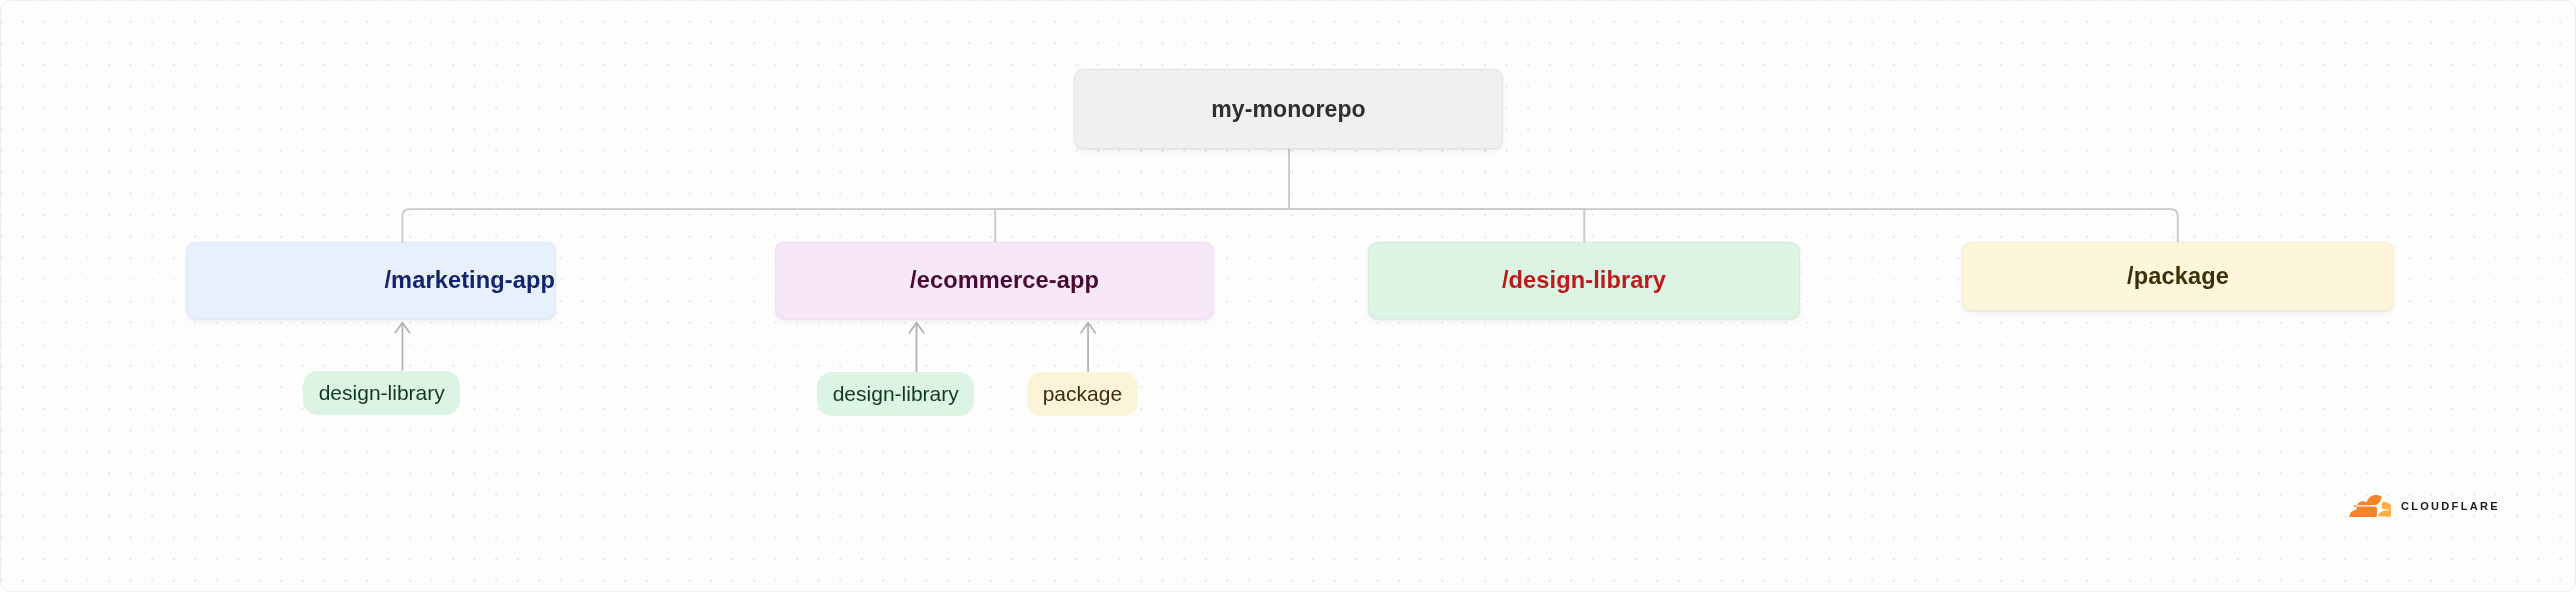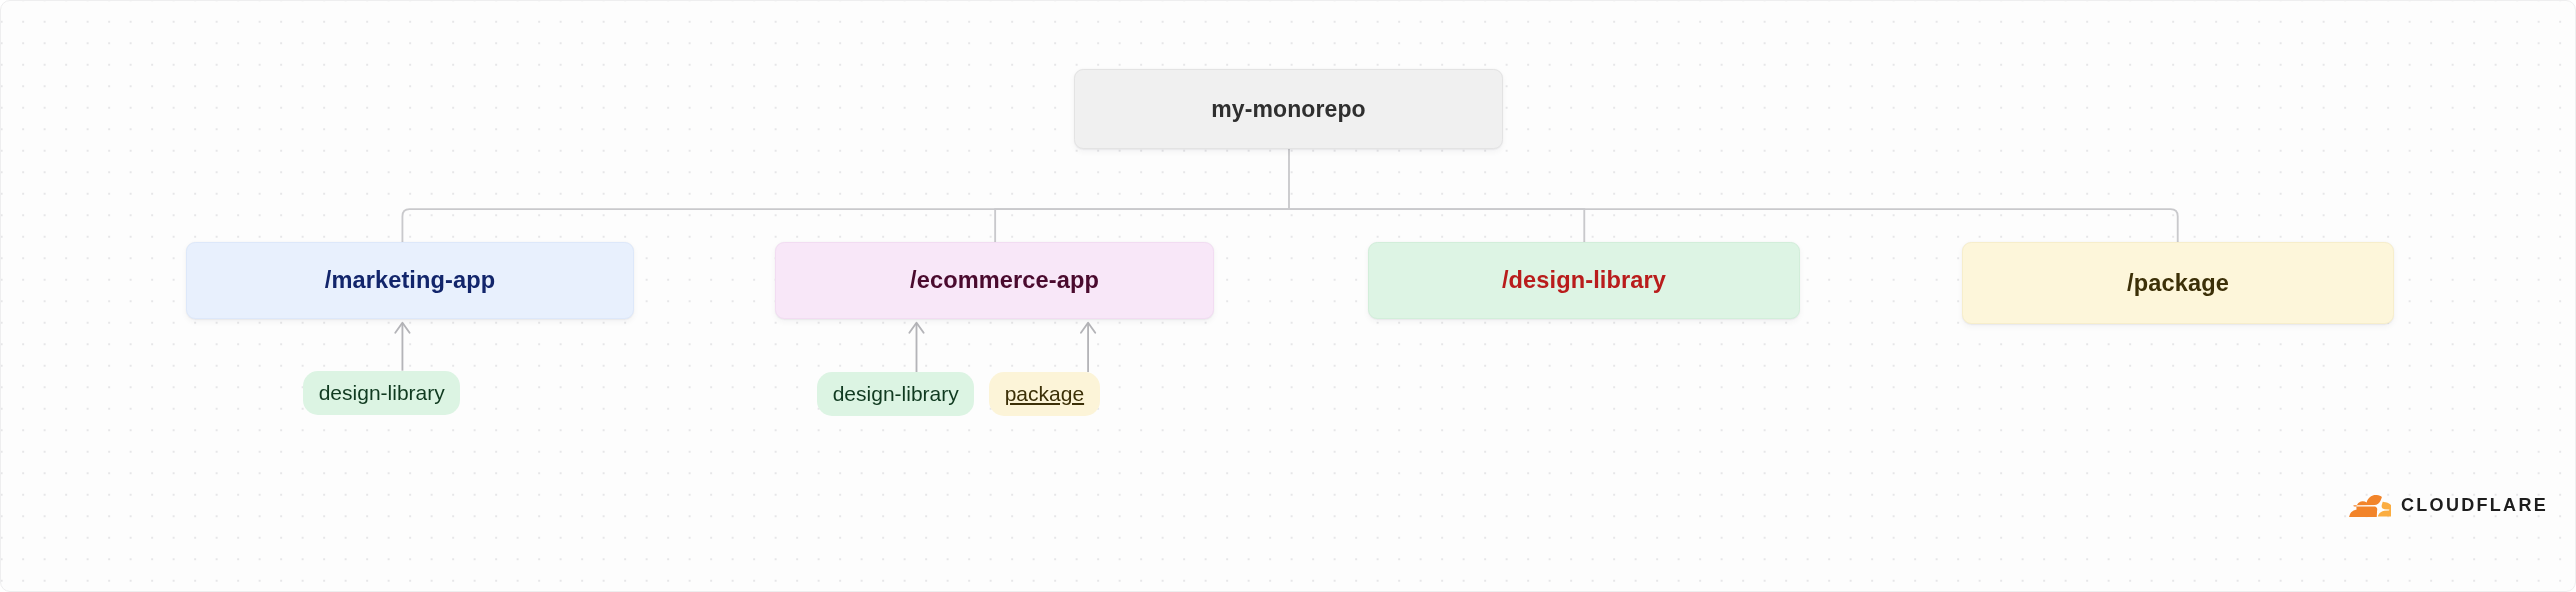--- a/index.html
+++ b/index.html
@@ -45,56 +45,56 @@
     box-shadow: 0 0.7px 1.4px rgba(16,22,35,0.055),
                 0 2.1px 6.4px rgba(16,22,35,0.045);
   }
   .node-label {
     font-weight: bold;
     letter-spacing: 0.1px;
     white-space: nowrap;
   }
 
   #node-root       { left: 1073px; top: 68px;  width: 429px; height: 80px; }
-  #node-marketing  { left: 185px;  top: 241px; width: 448px; height: 77px; }
+  #node-marketing  { left: 185px;  top: 241px; width: 370px; height: 77px; justify-content: flex-end; }
   #node-ecommerce  { left: 774px; top: 241px; width: 439px; height: 77px; }
   #node-design     { left: 1367px; top: 241px; width: 432px; height: 77px; }
-  #node-package    { left: 1961px; top: 241px; width: 432px; height: 82px; }
+  #node-package    { left: 1961px; top: 241px; width: 432px; height: 69px; }
 
   #node-root      .node-label { font-size: 23px; }
   .child .node-label          { font-size: 23.6px; }
 
   
   .dep-chip {
     position: absolute;
     display: flex;
     align-items: center;
     justify-content: center;
     height: 44px;
     padding: 0 15.7px;
     border-radius: 15px;
     font-size: 21px;
     white-space: nowrap;
   }
 
   #dep-marketing-design  { left: 302px;  top: 370px; }
   #dep-ecommerce-design  { left: 816px; top: 371px; }
-  #dep-ecommerce-package { left: 988px; top: 371px; text-decoration: underline; }
+  #dep-ecommerce-package { left: 1026px; top: 371px; }
 
   
   #brand {
     position: absolute;
     left: 2348px;
     top: 494px;
     display: flex;
     align-items: center;
     gap: 10px;
   }
   #brand-wordmark {
-    font-size: 18px;
+    font-size: 11px;
     font-weight: bold;
     letter-spacing: 2.3px;
     color: #1d1d1d;
   }
 </style>
 </head>
 <body>
 
 <div id="canvas">
 

